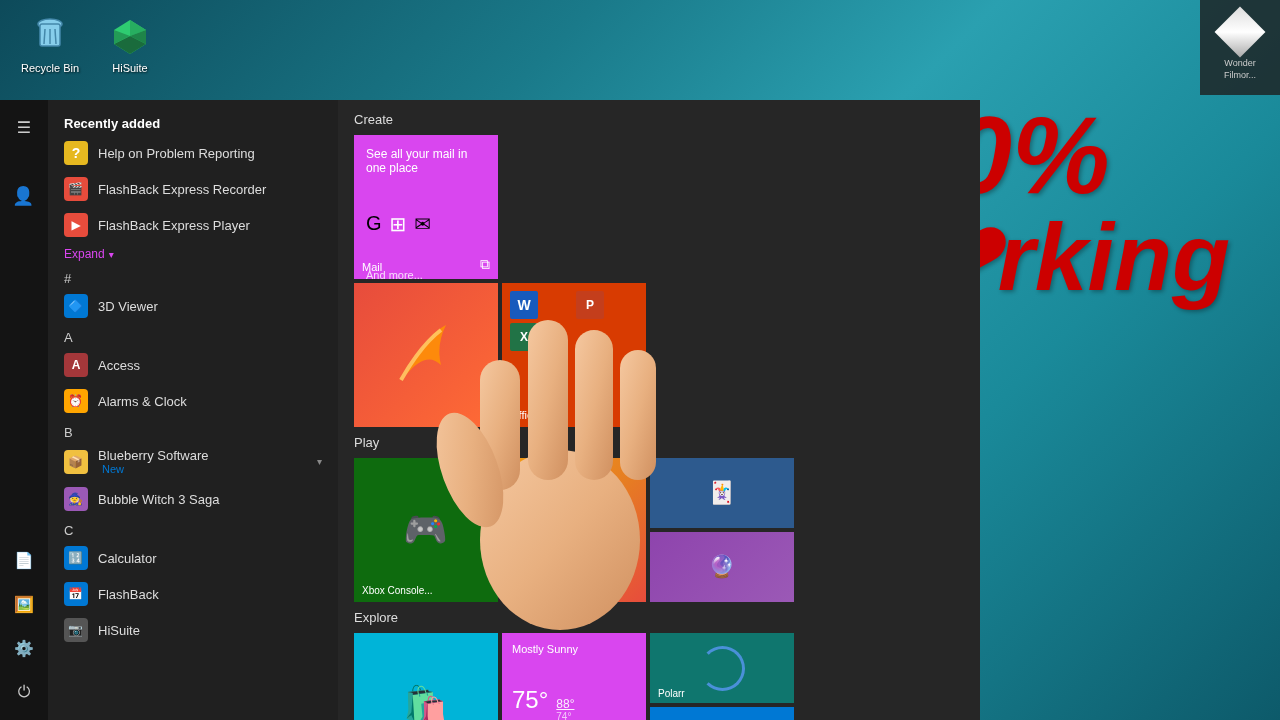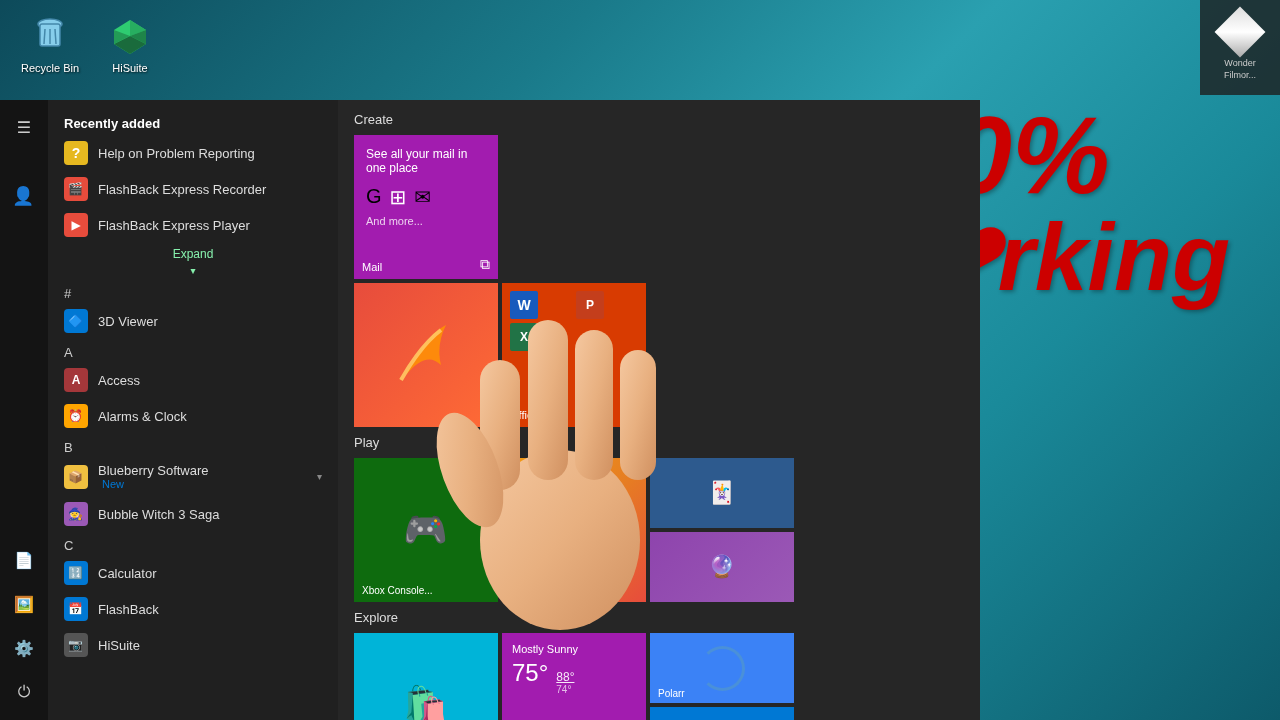--- a/index.html
+++ b/index.html
@@ -165,21 +165,21 @@
       flex-direction: column;
       align-items: center;
       justify-content: center;
       cursor: pointer;
       position: relative;
       overflow: hidden;
     }
     .tile-md { width: 144px; height: 144px; }
 
     
-    .tile-blue { background: #a21caf; }
+    .tile-blue { background: #d946ef; gap: 27px; }
     .tile-dark-green { background: #0e6b0e; }
 
     
     .cal-tile {
       background: #0078d4;
       display: flex;
       flex-direction: column;
       align-items: center;
       justify-content: center;
     }
@@ -199,29 +199,28 @@
       align-items: center;
       justify-content: center;
       z-index: 30;
     }
 
     .expand-section {
       display: flex;
       align-items: center;
       padding: 4px 16px;
       cursor: pointer;
-      color: #86efac;
+      color: #d946ef;
       font-size: 12px;
       gap: 4px;
-      flex-direction: column;
     }
 
     
     .polarr-tile {
-      background: #3b82f6;
+      background: #0f766e;
       display: flex;
       flex-direction: column;
       align-items: center;
       justify-content: center;
     }
     .polarr-circle {
       width: 45px;
       height: 45px;
       border-radius: 50%;
       border: 3px solid #4a90d9;

